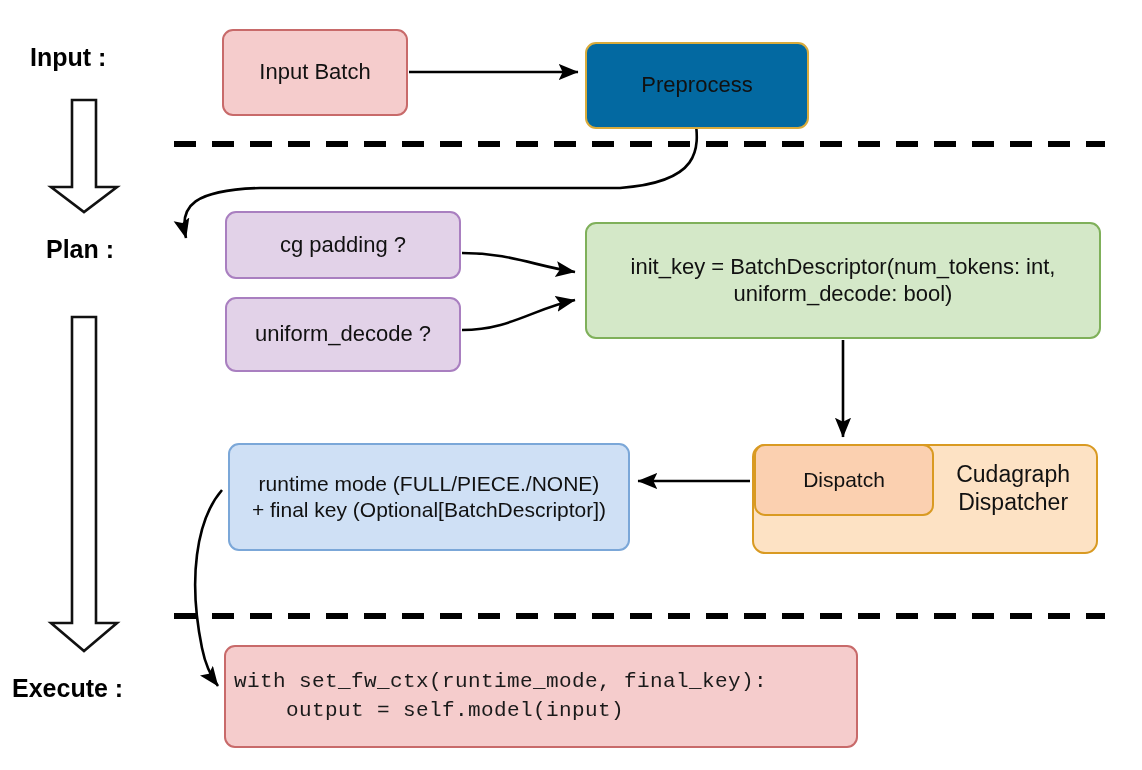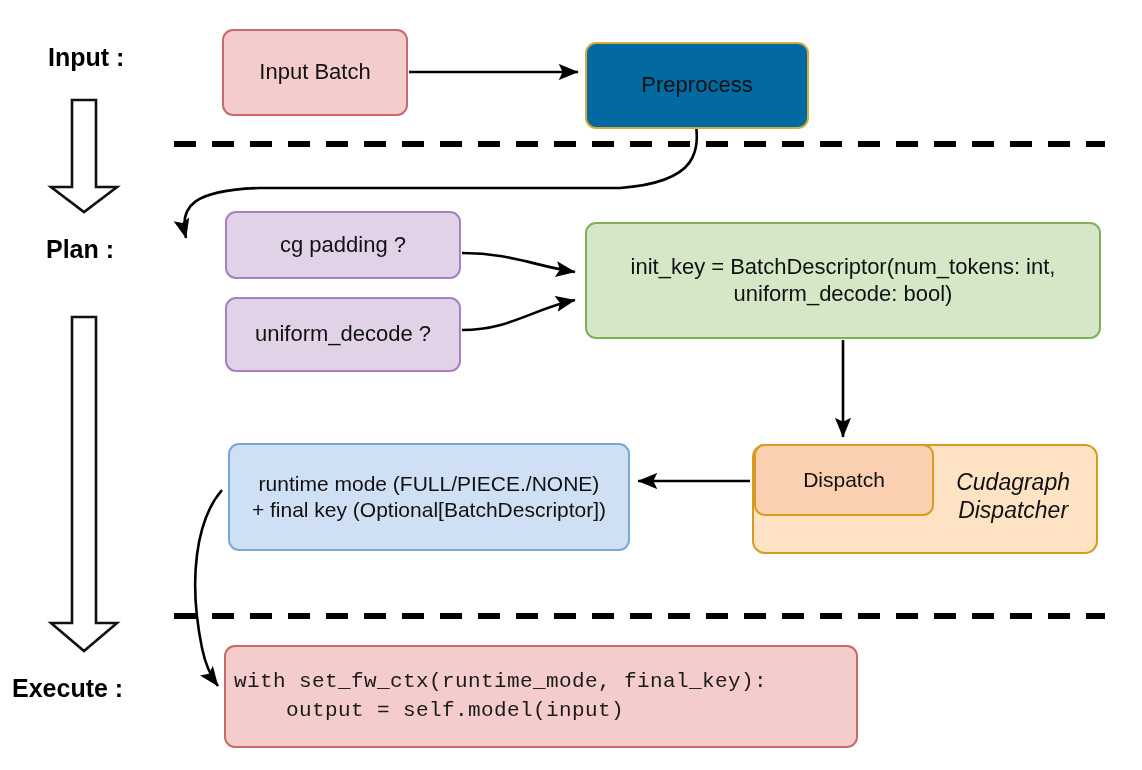--- a/index.html
+++ b/index.html
@@ -132,40 +132,40 @@
 
     <path d="M 462 330 C 510 330 535 308 575 300" fill="none" stroke="#000000" stroke-width="2.6" marker-end="url(#arrowhead)"></path>
 
     <line x1="843" y1="340" x2="843" y2="437" stroke="#000000" stroke-width="2.6" marker-end="url(#arrowhead)"></line>
 
     <line x1="750" y1="481" x2="638" y2="481" stroke="#000000" stroke-width="2.6" marker-end="url(#arrowhead)"></line>
 
     <path d="M 222 490 C 196 520 188 580 202 648 C 206 668 212 678 218 686" fill="none" stroke="#000000" stroke-width="2.6" marker-end="url(#arrowhead)"></path>
   </svg>
 
-  <div class="stage-label" style="left:48px; top:43px;">Input :</div>
+  <div class="stage-label" style="left:30px; top:43px;">Input :</div>
   <div class="stage-label" style="left:46px; top:235px;">Plan :</div>
   <div class="stage-label" style="left:12px; top:674px;">Execute :</div>
 
   <div class="node node-input-batch" style="left:222px; top:29px; width:186px; height:87px;">Input Batch</div>
 
   <div class="node node-preprocess" style="left:585px; top:29px; width:224px; height:87px;">Preprocess</div>
 
   <div class="node node-purple" style="left:225px; top:297px; width:236px; height:75px;">uniform_decode ?</div>
 
   <div class="node node-purple" style="left:225px; top:211px; width:236px; height:68px;">cg padding ?</div>
 
   <div class="node node-green" style="left:585px; top:222px; width:516px; height:117px;">init_key = BatchDescriptor(num_tokens: int,
 uniform_decode: bool)</div>
 
   <div class="node node-blue" style="left:228px; top:443px; width:402px; height:108px; font-size:21px;">runtime mode (FULL/PIECE./NONE)
 + final key (Optional[BatchDescriptor])</div>
 
   <div class="node node-group-orange" style="left:752px; top:444px; width:346px; height:110px;">
-    <span class="group-title" style="margin-top:21px; margin-right:18px;font-style:italic;">Cudagraph
+    <span class="group-title" style="margin-top:13px; margin-right:18px;">Cudagraph
 Dispatcher</span>
   </div>
 
   <div class="node node-dispatch" style="left:754px; top:444px; width:180px; height:72px; font-size:21px;">Dispatch</div>
 
   <div class="node node-code" style="left:224px; top:645px; width:634px; height:103px;">
     <span class="code-text">with set_fw_ctx(runtime_mode, final_key):
     output = self.model(input)</span>
   </div>
 

